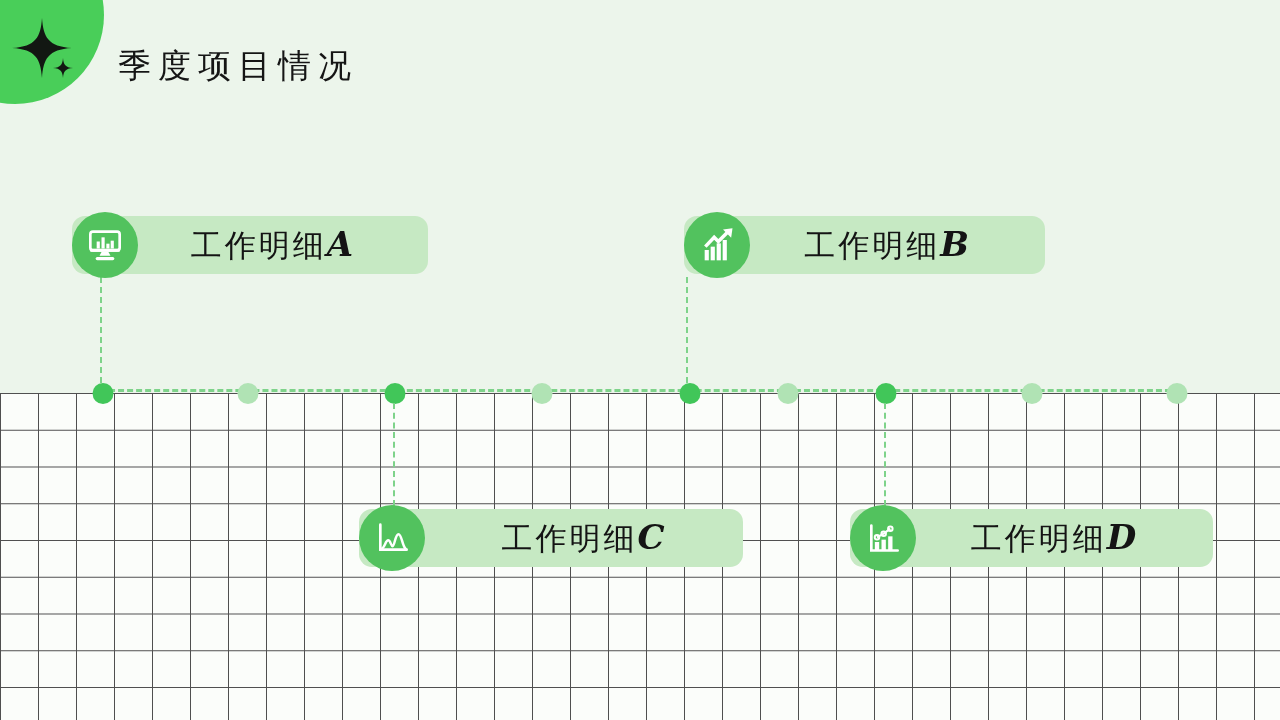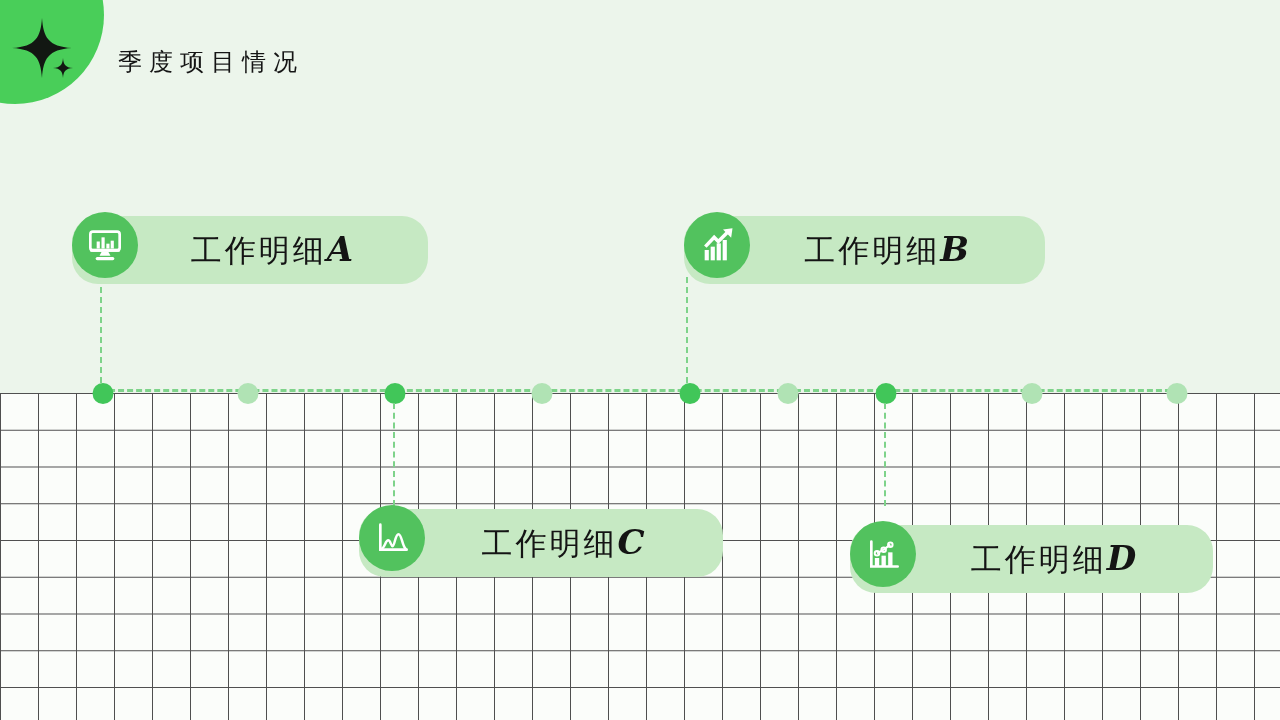--- a/index.html
+++ b/index.html
@@ -18,21 +18,21 @@
     background-size:38px 36.75px;
   }
   
   .corner-circle{
     position:absolute; left:-74px; top:-74px; width:178px; height:178px;
     border-radius:50%; background:var(--corner-circle,#49ce59);
   }
   .sparkles{position:absolute; left:0; top:0; width:130px; height:130px;}
   
   .title{
-    position:absolute; left:118px; top:50px; font-size:24px; line-height:1;
+    position:absolute; left:118px; top:50px; font-size:33px; line-height:1;
     color:var(--title-text,#151515); letter-spacing:7px; white-space:nowrap;
   }
   
   .timeline-line{
     position:absolute; left:100px; top:389px; width:1080px; height:0;
     border-top:3px dashed var(--dash,#7ed38a);
   }
   .dot{
     position:absolute; top:383px; width:21px; height:21px; border-radius:50%;
     transform:translateX(-50%);
@@ -41,28 +41,28 @@
   .dot.light{background:var(--dot-light,#b0e3b4);}
   .connector{
     position:absolute; width:0; border-left:2.5px dashed var(--dash,#7ed38a);
   }
   .conn-a{left:100px; top:277px; height:106px;}
   .conn-b{left:686px; top:277px; height:106px;}
   .conn-c{left:393px; top:403px; height:103px;}
   .conn-d{left:884px; top:403px; height:103px;}
   
   .pill{
-    position:absolute; height:68px; border-radius:26px;
+    position:absolute; height:58px; border-radius:13px;
     background:var(--pill-bg,#c6e9c3);
     display:flex; align-items:center; justify-content:center;
   }
   .pill-a{left:72px;  top:216px; width:356px;}
   .pill-b{left:652px; top:216px; width:361px;margin-left:32px;}
-  .pill-c{left:359px; top:509px; width:364px;}
-  .pill-d{left:850px; top:525px; width:363px;}
+  .pill-c{left:359px; top:509px; width:364px;padding-left:20px;}
+  .pill-d{left:850px; top:509px; width:363px;}
   .pill .label{
     padding-left:44px; font-size:31px; color:var(--label-text,#141414);
     letter-spacing:3px; white-space:nowrap;
   }
   .pill .letter{
     font-family:"DejaVu Serif","Liberation Serif",serif;
     font-style:italic; font-weight:bold; font-size:34px; letter-spacing:0;
   }
   .icon-circle{
     position:absolute; left:0; top:-4px; width:66px; height:66px; border-radius:50%;

